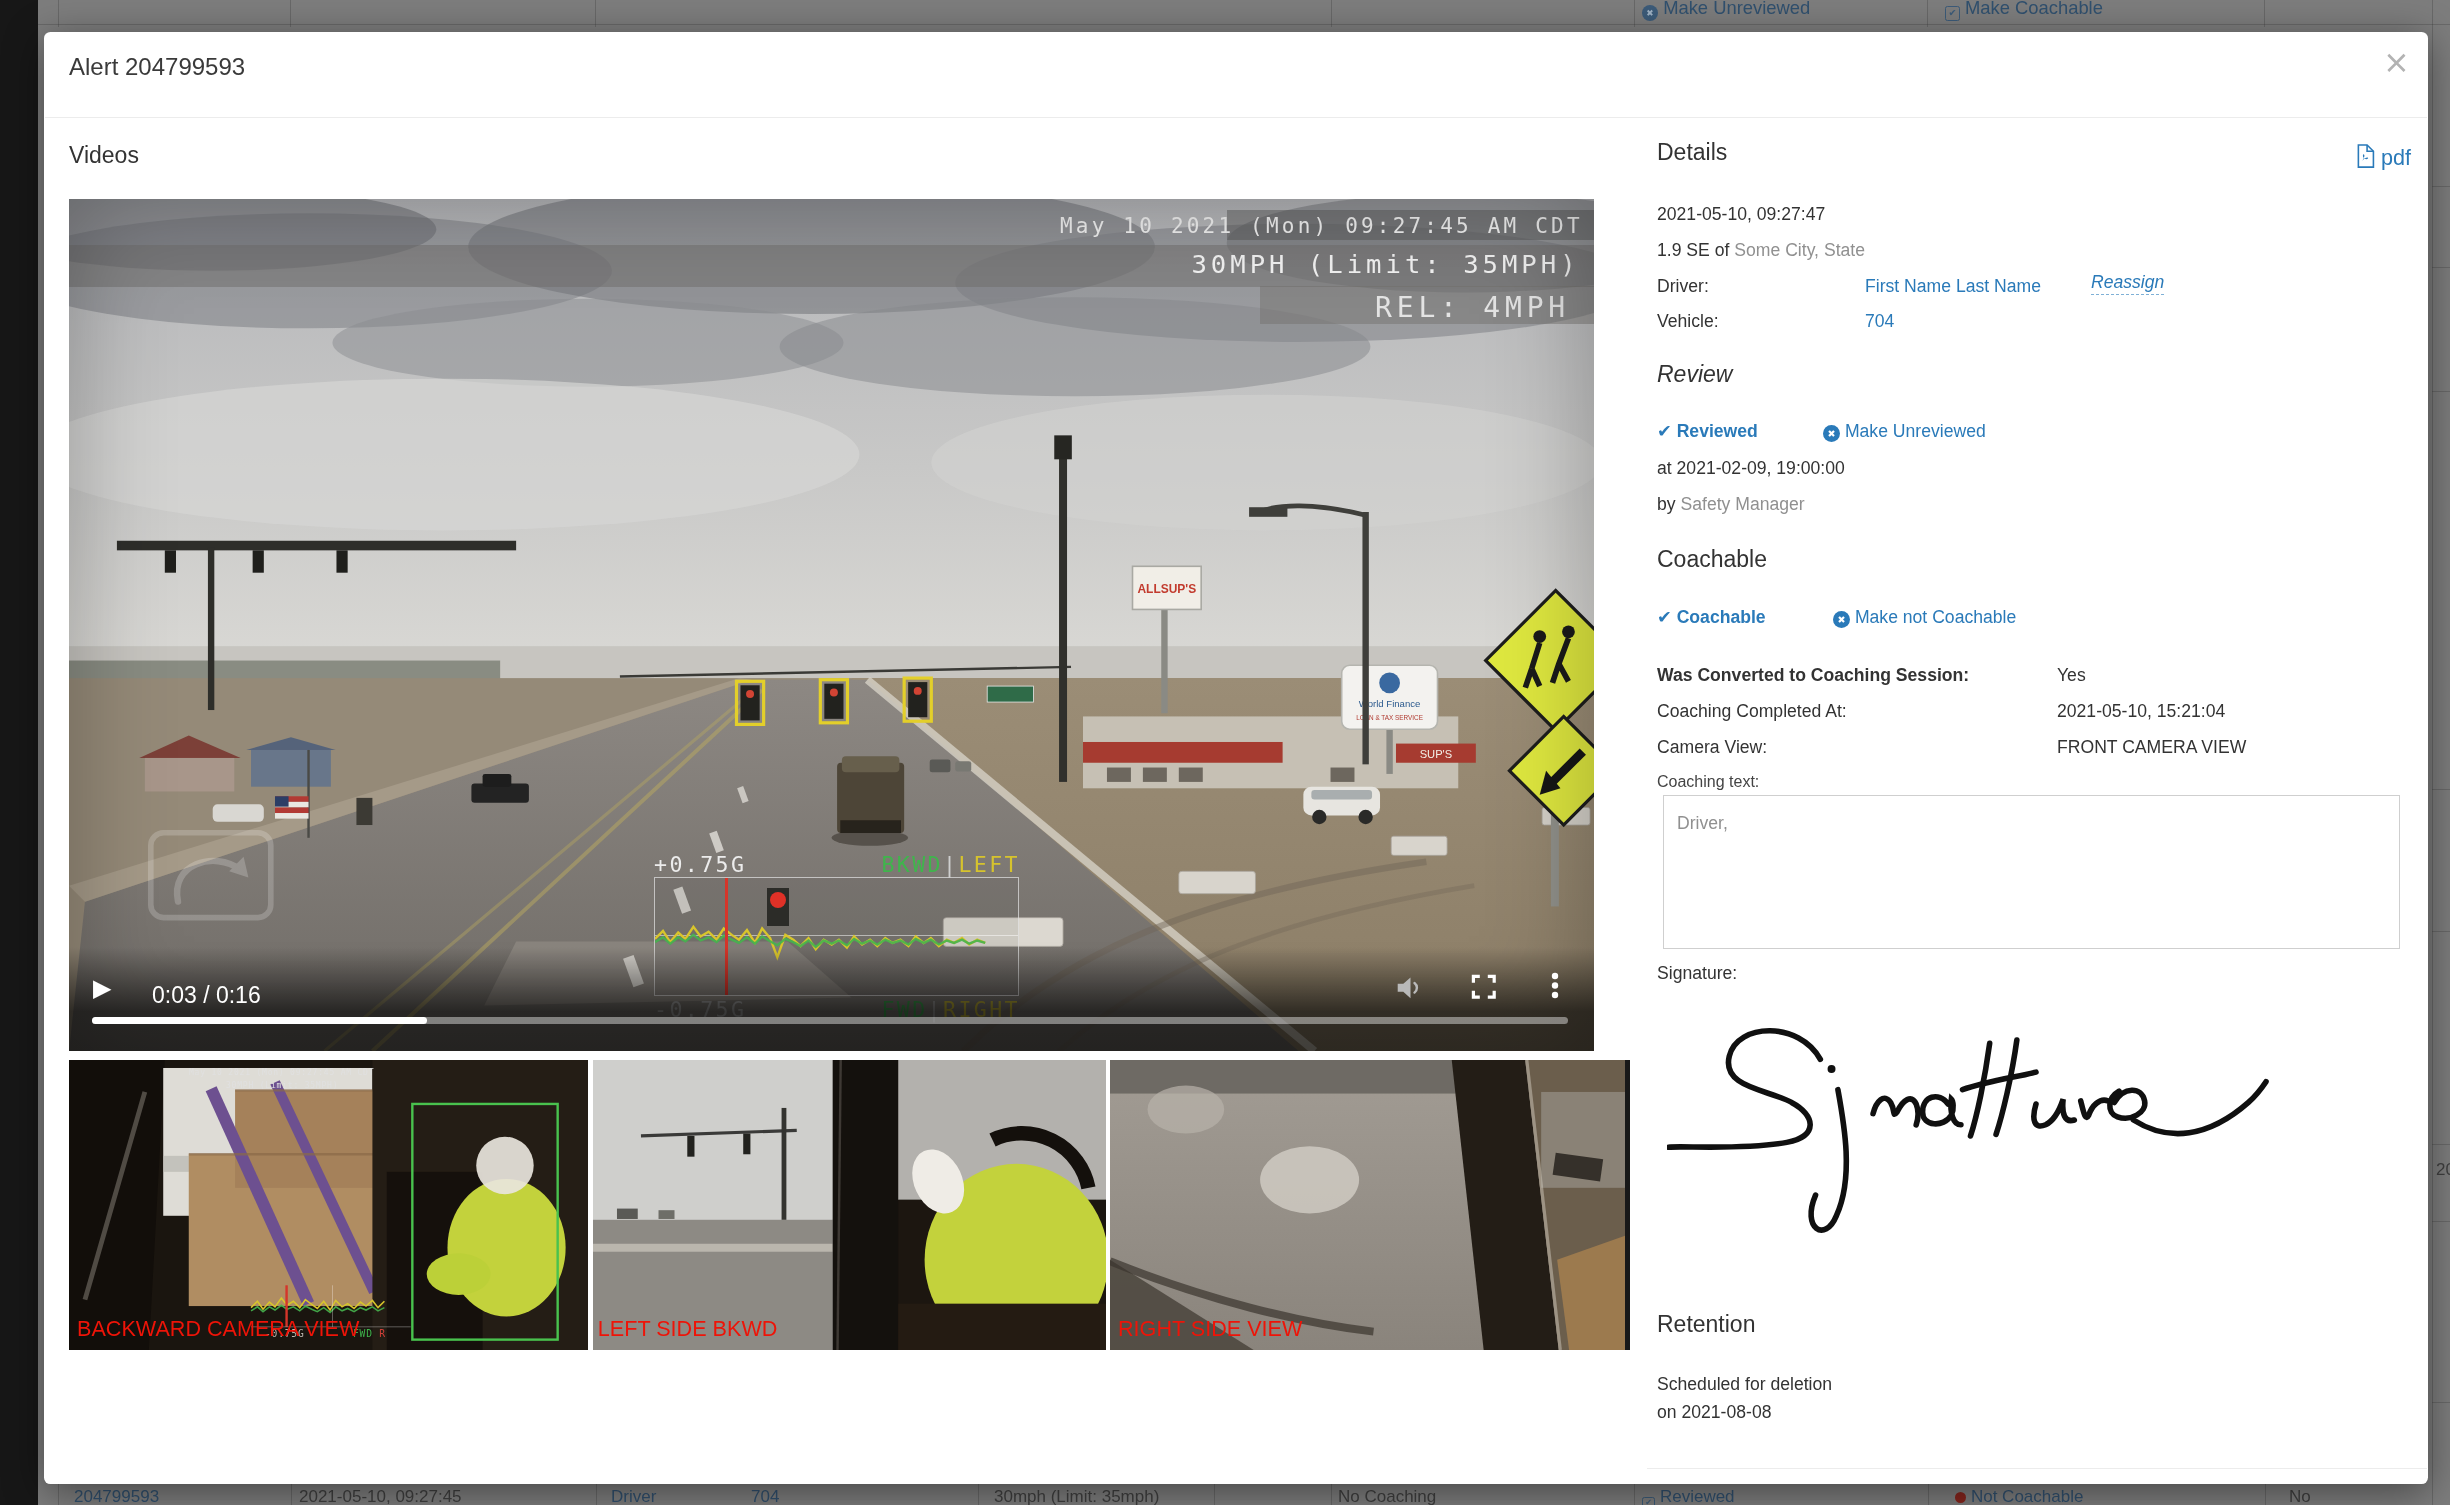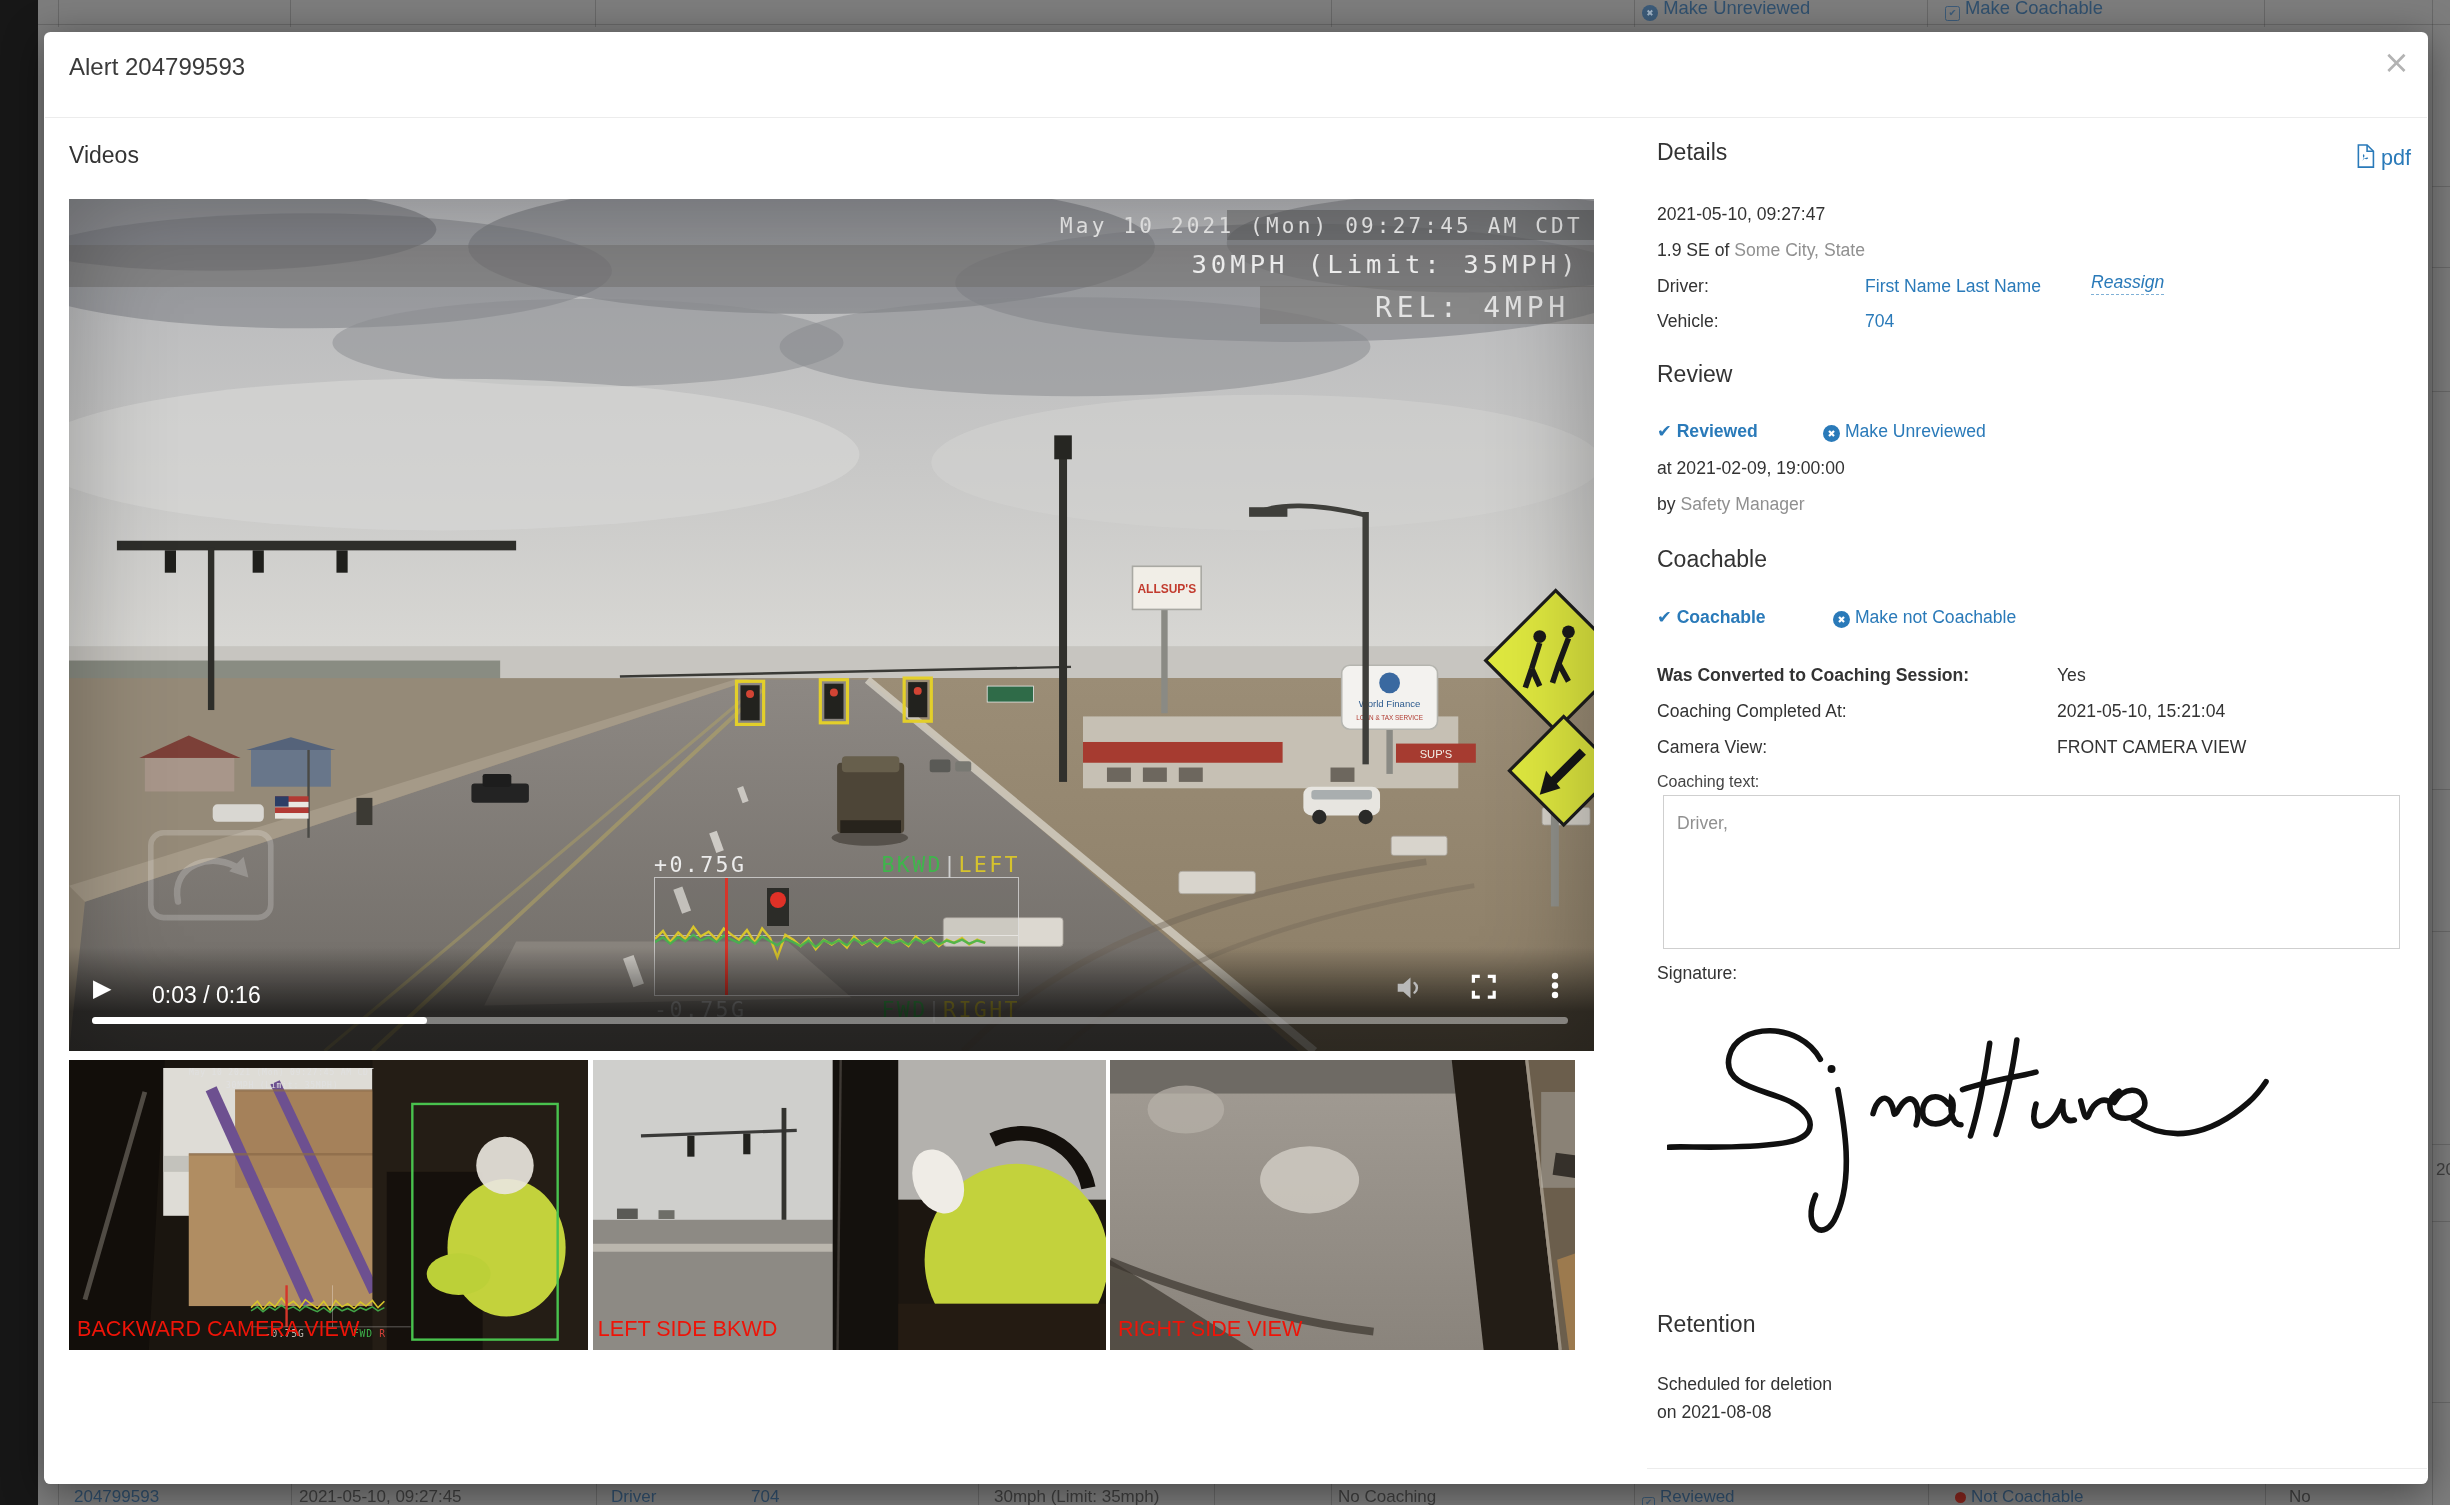--- a/index.html
+++ b/index.html
@@ -366,21 +366,21 @@
       <rect x="382" y="0" width="260" height="175" fill="#b3b1ad"></rect>
       <rect x="382" y="175" width="260" height="188" fill="#1c1610"></rect>
       <path d="M500,100 a85,85 0 0 1 120,60" fill="none" stroke="#14100c" stroke-width="18"></path>
       <ellipse cx="530" cy="250" rx="115" ry="120" fill="#c3d23c"></ellipse>
       <ellipse cx="432" cy="152" rx="30" ry="42" fill="#efece6" transform="rotate(-25 432 152)"></ellipse>
       <rect x="382" y="305" width="260" height="58" fill="#241b12"></rect>
     </svg>
     <div class="cam-label" style="left:4.8px;">LEFT SIDE BKWD</div>
   </div>
 
-  <div class="thumb" style="left:1110px;width:465px;">
+  <div class="thumb" style="left:1110px;width:520px;">
     <svg width="515" height="290" viewBox="0 0 645 363" preserveAspectRatio="none" style="position:absolute;">
       <defs>
           <linearGradient id="fog" x1="0" y1="0" x2="0" y2="1">
             <stop offset="0" stop-color="#a29c94"></stop>
             <stop offset="1" stop-color="#8a847c"></stop>
           </linearGradient>
         </defs>
       <rect width="645" height="363" fill="url(#fog)"></rect>
       <rect x="0" y="0" width="645" height="42" fill="#6e6a64"></rect>
       <ellipse cx="250" cy="150" rx="62" ry="42" fill="#cfcac2" opacity=".85"></ellipse>
@@ -409,21 +409,21 @@
   <div class="t body-txt" style="left:1657px;top:204px;">2021-05-10, 09:27:47</div>
   <div class="t body-txt" style="left:1657px;top:240px;">
     <span>1.9 SE of</span>&nbsp;<span class="mut">Some City, State</span>
   </div>
   <div class="t body-txt" style="left:1657px;top:276px;">Driver:</div>
   <div class="t body-txt link" style="left:1865px;top:276px;cursor:pointer;">First Name Last Name</div>
   <div class="t body-txt reassign" style="left:2091px;top:272px;cursor:pointer;">Reassign</div>
   <div class="t body-txt" style="left:1657px;top:311px;">Vehicle:</div>
   <div class="t body-txt link" style="left:1865px;top:311px;cursor:pointer;">704</div>
 
-  <div class="t sect" style="left:1657px;top:361px;">Review</div>
+  <div class="t sect" style="left:1657px;top:361px;font-style:italic;">Review</div>
   <div class="t" style="left:1657px;top:421px;font-size:17.6px;">
     <span class="check">✔</span>
     <span class="blink">Reviewed</span>
   </div>
   <div class="t" style="left:1823px;top:421px;font-size:17.6px;cursor:pointer;">
     <span class="cx">✖</span>
     <span class="link">Make Unreviewed</span>
   </div>
   <div class="t body-txt" style="left:1657px;top:458px;">at 2021-02-09, 19:00:00</div>
   <div class="t body-txt" style="left:1657px;top:494px;">

